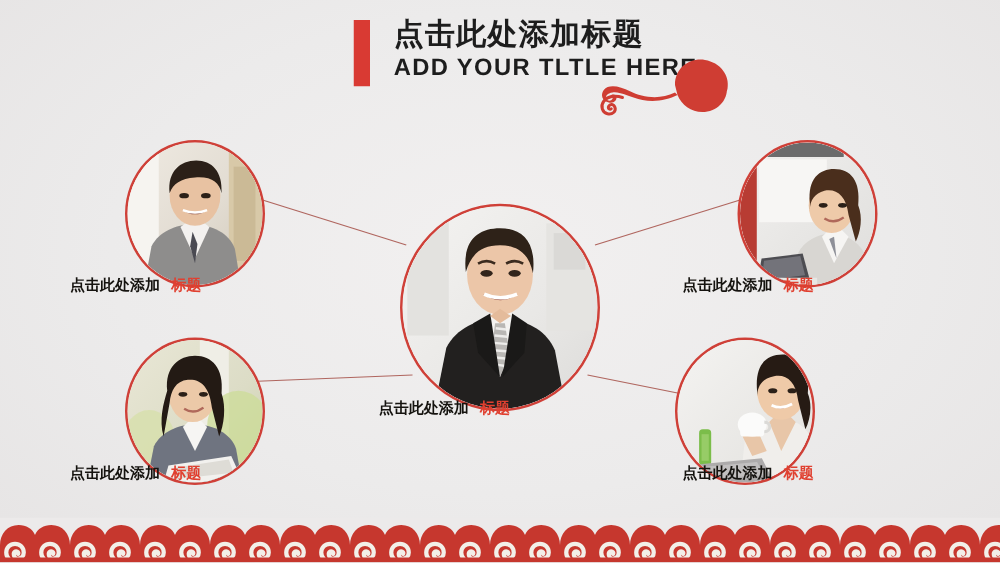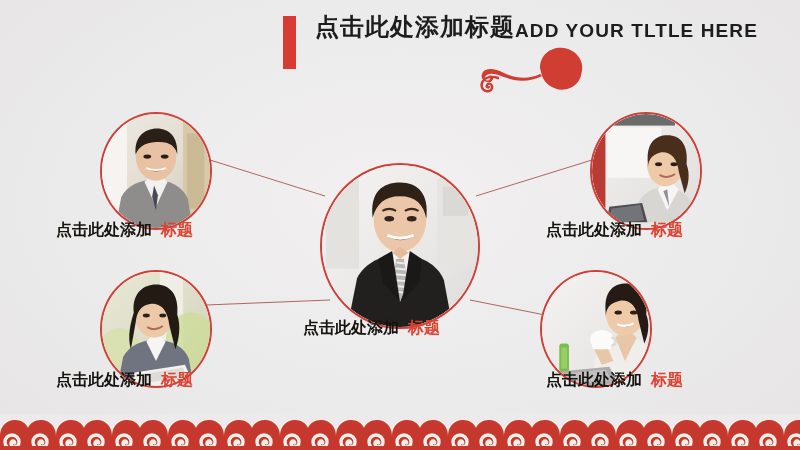--- a/index.html
+++ b/index.html
@@ -32,21 +32,21 @@
   #title-bar {
     width: 13px;
     height: 53px;
     background: #d93a33;
     flex: 0 0 auto;
     margin-top: 1px;
   }
   #title-texts {
     margin-left: 19px;
     display: flex;
-    flex-direction: row;
+    flex-direction: column;
     line-height: 1;
   }
   #title-cn {
     font-size: 24px;
     font-weight: bold;
     color: #1d1d1d;
     letter-spacing: 1px;
     white-space: nowrap;
     font-family: "DejaVu Sans", "Liberation Sans", sans-serif;
   }
@@ -94,21 +94,21 @@
   .photo-inner {
     position: absolute;
     left: 0; top: 0;
     width: 100%; height: 100%;
     border-radius: 50%;
     overflow: hidden;
   }
   .node-label {
     position: absolute;
     white-space: nowrap;
-    font-size: 16px;
+    font-size: 12px;
     font-weight: bold;
     line-height: 1;
     font-family: "DejaVu Sans", "Liberation Sans", sans-serif;
   }
   .lbl-main { color: #15130f; }
   .lbl-accent { color: #e04030; margin-left: 9px; }
 
   
   #node-top-left   .photo-circle { left: 100px; top: 112px; width: 112px; height: 118px; }
   #node-top-left   .node-label   { left: 56px;  top: 222px; }

